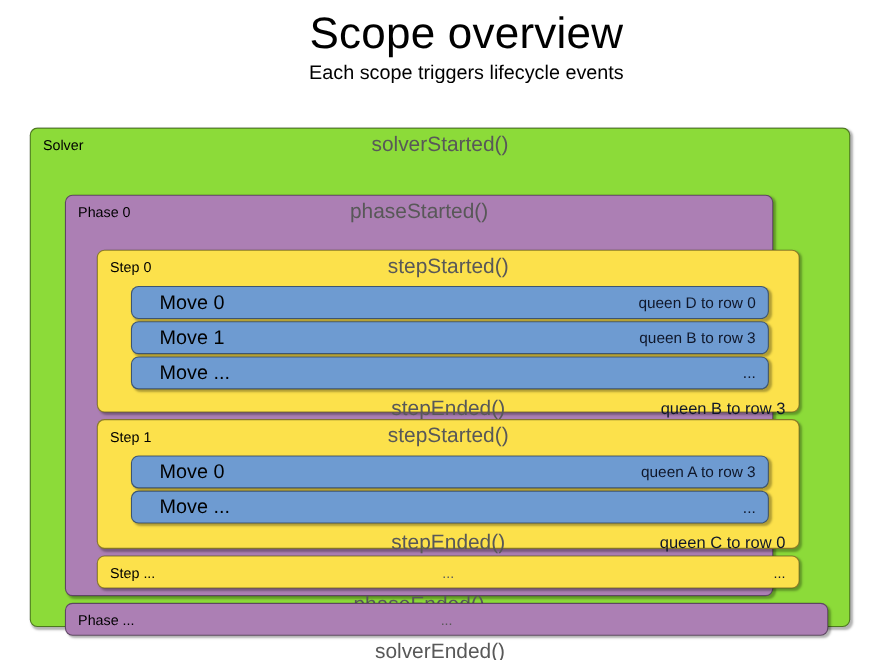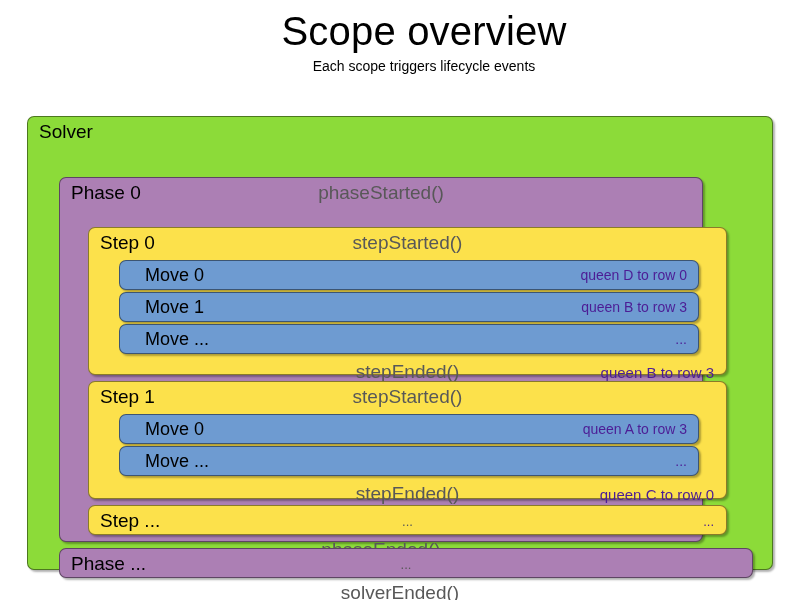--- a/index.html
+++ b/index.html
@@ -22,21 +22,21 @@
     margin-left: 48px;
   }
   .title {
     font-size: 40px;
     font-weight: 400;
     color: #000000;
     line-height: 46px;
     letter-spacing: 0.2px;
   }
   .subtitle {
-    font-size: 14px;
+    font-size: 18px;
     font-weight: 400;
     color: #000000;
     line-height: 18px;
     margin-top: 3px;
   }
 
   
   .diagram {
     position: absolute;
     left: 27px;
@@ -80,21 +80,21 @@
   }
   .row.move-row {
     height: 28px;
   }
 
   .scope-name {
     position: absolute;
     left: 11px;
     top: 50%;
     transform: translateY(-50%);
-    font-size: 19px;
+    font-size: 13px;
     color: #000000;
     white-space: nowrap;
   }
   .move .scope-name {
     font-size: 18px;
     left: 10px;
   }
 
   .event {
     position: absolute;
@@ -108,21 +108,21 @@
     white-space: nowrap;
     pointer-events: none;
   }
 
   .detail {
     position: absolute;
     right: 12px;
     top: 50%;
     transform: translateY(-50%);
     font-size: 15px;
-    color: #4c1d95;
+    color: #0f172a;
     white-space: nowrap;
   }
   .move .detail {
     font-size: 14px;
     right: 11px;
   }
   .ellipsis-small {
     font-size: 13px;
   }
 
@@ -185,20 +185,21 @@
 <div class="heading">
   <div class="title">Scope overview</div>
   <div class="subtitle">Each scope triggers lifecycle events</div>
 </div>
 
 <div class="diagram">
 
   <div class="scope solver">
     <div class="row">
       <span class="scope-name">Solver</span>
+      <span class="event">solverStarted()</span>
     </div>
 
     <div class="scope phase phase-0">
       <div class="row">
         <span class="scope-name">Phase 0</span>
         <span class="event">phaseStarted()</span>
       </div>
 
       <div class="scope step step-block step-0">
         <div class="row">

